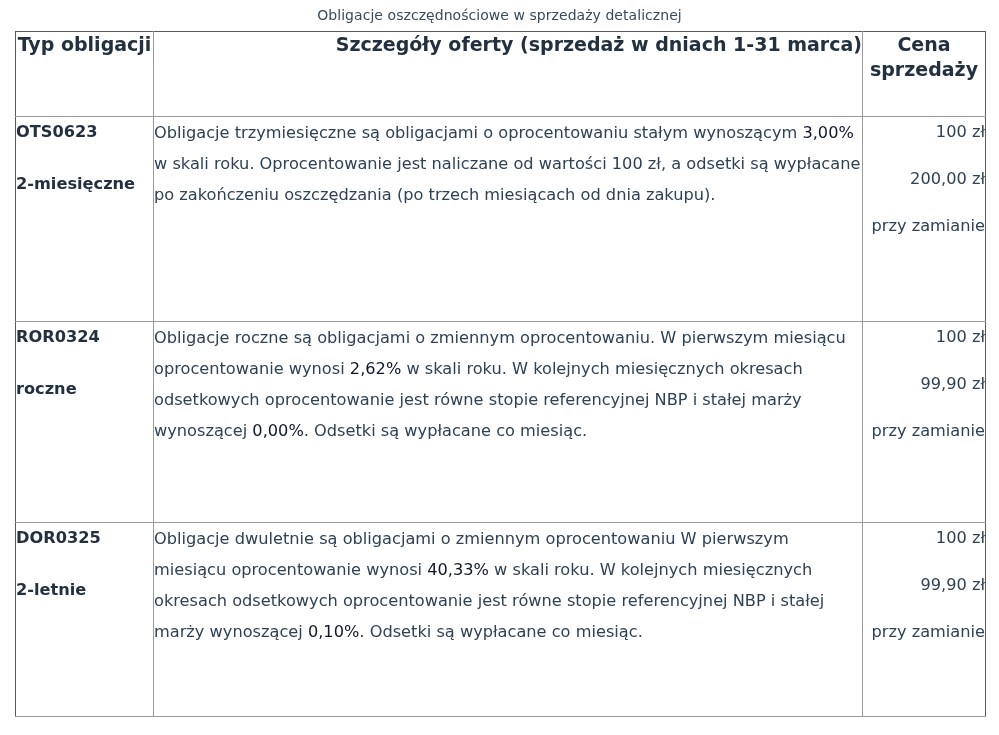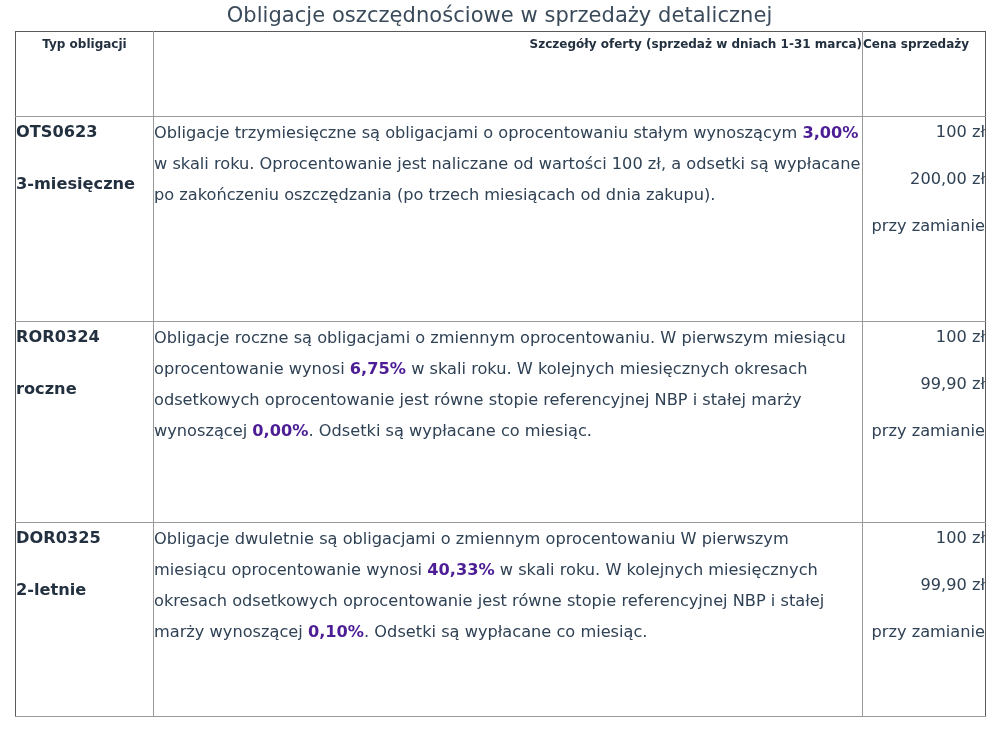--- a/index.html
+++ b/index.html
@@ -21,21 +21,21 @@
     position: relative;
     width: 999px;
     height: 735px;
     box-sizing: border-box;
   }
 
   
   .table-caption {
     width: 100%;
     text-align: center;
-    font-size: 21px;
+    font-size: 14px;
     line-height: 24px;
     font-weight: 400;
     color: #3a4a5a;
     padding-top: 3px;
     padding-bottom: 4px;
     letter-spacing: 0.05px;
   }
 
   
   .table-wrap {
@@ -65,30 +65,30 @@
     padding: 0;
   }
   table.bonds th:last-child,
   table.bonds td:last-child {
     border-right: none;
   }
 
   
   thead th {
     font-weight: 700;
-    font-size: 12px;
+    font-size: 19px;
     line-height: 25px;
     color: #22303f;
     padding: 15px 10px 10px 10px;
     height: 85px;
     box-sizing: border-box;
   }
   th.h-type   { text-align: center; }
   th.h-desc   { text-align: right; }
-  th.h-price  { text-align: left; }
+  th.h-price  { text-align: center; }
 
   
   tbody td {
     font-size: 16.2px;
     line-height: 30px;
     color: #2f4154;
   }
 
   td.cell-type {
     padding: 14px 12px 14px 17px;
@@ -102,21 +102,21 @@
     margin-top: 22px;
   }
 
   td.cell-desc {
     padding: 14px 14px 14px 13px;
   }
   td.cell-desc p {
     margin: 0;
     line-height: 31px;
   }
-  td.cell-desc b { font-weight: 700; color: #4c1d95; }
+  td.cell-desc b { font-weight: 400; color: #0f172a; }
 
   td.cell-price {
     padding: 14px 10px 14px 13px;
   }
   td.cell-price p {
     margin: 0 0 0 0;
     line-height: 30px;
     text-align: right;
   }
   td.cell-price p + p { margin-top: 17px; }
@@ -147,39 +147,39 @@
           <th class="h-desc">Szczegóły oferty (sprzedaż w dniach 1-31 marca)</th>
           <th class="h-price">Cena sprzedaży</th>
         </tr>
       </thead>
 
       <tbody>
 
         <tr class="row-1">
           <td class="cell-type">
             <span class="type-code">OTS0623</span>
-            <span class="type-term">3-miesięczne</span>
+            <span class="type-term">2-miesięczne</span>
           </td>
           <td class="cell-desc">
             <p><span>Obligacje trzymiesięczne są obligacjami o oprocentowaniu stałym wynoszącym </span><b>3,00%</b><span> w skali roku. Oprocentowanie jest naliczane od wartości 100 zł, a odsetki są wypłacane po zakończeniu oszczędzania (po trzech miesiącach od dnia zakupu).</span></p>
           </td>
           <td class="cell-price">
             <p>100 zł</p>
             <p>200,00 zł</p>
             <p>przy zamianie</p>
           </td>
         </tr>
 
         <tr class="row-2">
           <td class="cell-type">
             <span class="type-code">ROR0324</span>
             <span class="type-term">roczne</span>
           </td>
           <td class="cell-desc">
-            <p><span>Obligacje roczne są obligacjami o zmiennym oprocentowaniu. W pierwszym miesiącu oprocentowanie wynosi </span><b>6,75%</b><span> w skali roku. W kolejnych miesięcznych okresach odsetkowych oprocentowanie jest równe stopie referencyjnej NBP i stałej marży wynoszącej </span><b>0,00%</b><span>. Odsetki są wypłacane co miesiąc.</span></p>
+            <p><span>Obligacje roczne są obligacjami o zmiennym oprocentowaniu. W pierwszym miesiącu oprocentowanie wynosi </span><b>2,62%</b><span> w skali roku. W kolejnych miesięcznych okresach odsetkowych oprocentowanie jest równe stopie referencyjnej NBP i stałej marży wynoszącej </span><b>0,00%</b><span>. Odsetki są wypłacane co miesiąc.</span></p>
           </td>
           <td class="cell-price">
             <p>100 zł</p>
             <p>99,90 zł</p>
             <p>przy zamianie</p>
           </td>
         </tr>
 
         <tr class="row-3">
           <td class="cell-type">

